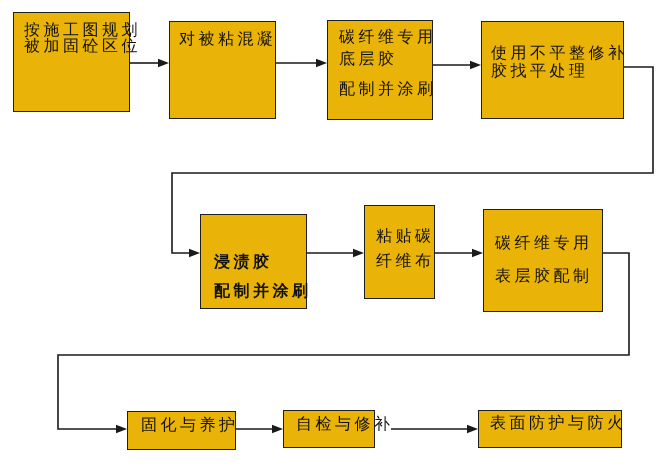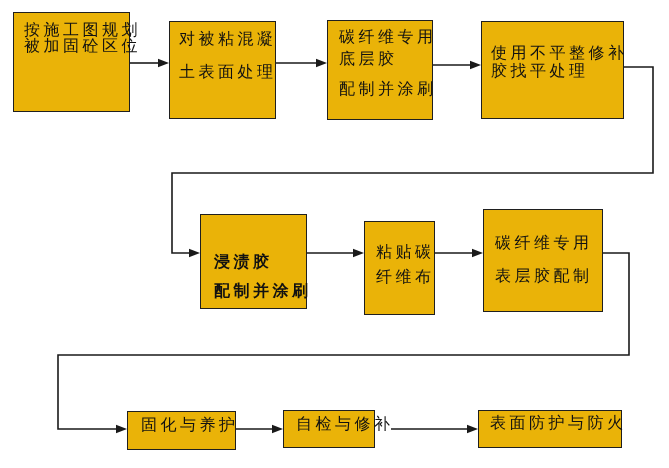--- a/index.html
+++ b/index.html
@@ -14,21 +14,21 @@
   }
   .node .ln{display:block;white-space:nowrap;}
   
   #n1{left:13px;top:12px;width:117px;height:100px;padding:9px 0 0 10px;line-height:16px;}
   #n2{left:169px;top:21px;width:107px;height:98px;padding:0 0 0 9px;line-height:33px;}
   #n3{left:327px;top:20px;width:106px;height:100px;padding:5px 0 0 11px;line-height:22px;}
   #n3 .ln:nth-child(3){margin-top:8px;}
   #n4{left:481px;top:21px;width:143px;height:98px;padding:22px 0 0 9px;line-height:18px;}
   
   #n5{left:200px;top:214px;width:107px;height:95px;padding:32px 0 0 13px;line-height:29px;font-weight:bold;}
-  #n6{left:364px;top:221px;width:71px;height:94px;padding:17px 0 0 11px;line-height:25px;}
+  #n6{left:364px;top:205px;width:71px;height:94px;padding:17px 0 0 11px;line-height:25px;}
   #n7{left:483px;top:209px;width:120px;height:103px;padding:16px 0 0 11px;line-height:33px;}
   
   #n8{left:127px;top:411px;width:109px;height:39px;padding:3px 7px 0 13px;line-height:20px;}
   #n9{left:283px;top:410px;width:92px;height:38px;padding:3px 0 0 12px;line-height:20px;}
   #n10{left:478px;top:410px;width:144px;height:38px;padding:3px 0 0 11px;line-height:20px;font-family:Liberation Mono, monospace;}
   .wires{position:absolute;left:0;top:0;width:669px;height:468px;pointer-events:none;}
   .wires path,.wires line{stroke:#1a1a1a;stroke-width:1.6;fill:none;}
   .wires polygon{fill:#1a1a1a;stroke:none;}
 </style>
 </head>
@@ -79,21 +79,20 @@
       <polygon points="478,429 467,424.8 467,433.2"></polygon>
     </g>
   </svg>
 
   <div class="node" id="n1">
     <span class="ln">按施工图规划</span>
     <span class="ln">被加固砼区位</span>
   </div>
   <div class="node" id="n2">
     <span class="ln">对被粘混凝</span>
-    <span class="ln">土表面处理</span>
   </div>
   <div class="node" id="n3">
     <span class="ln">碳纤维专用</span>
     <span class="ln">底层胶</span>
     <span class="ln">配制并涂刷</span>
   </div>
   <div class="node" id="n4">
     <span class="ln">使用不平整修补</span>
     <span class="ln">胶找平处理</span>
   </div>

